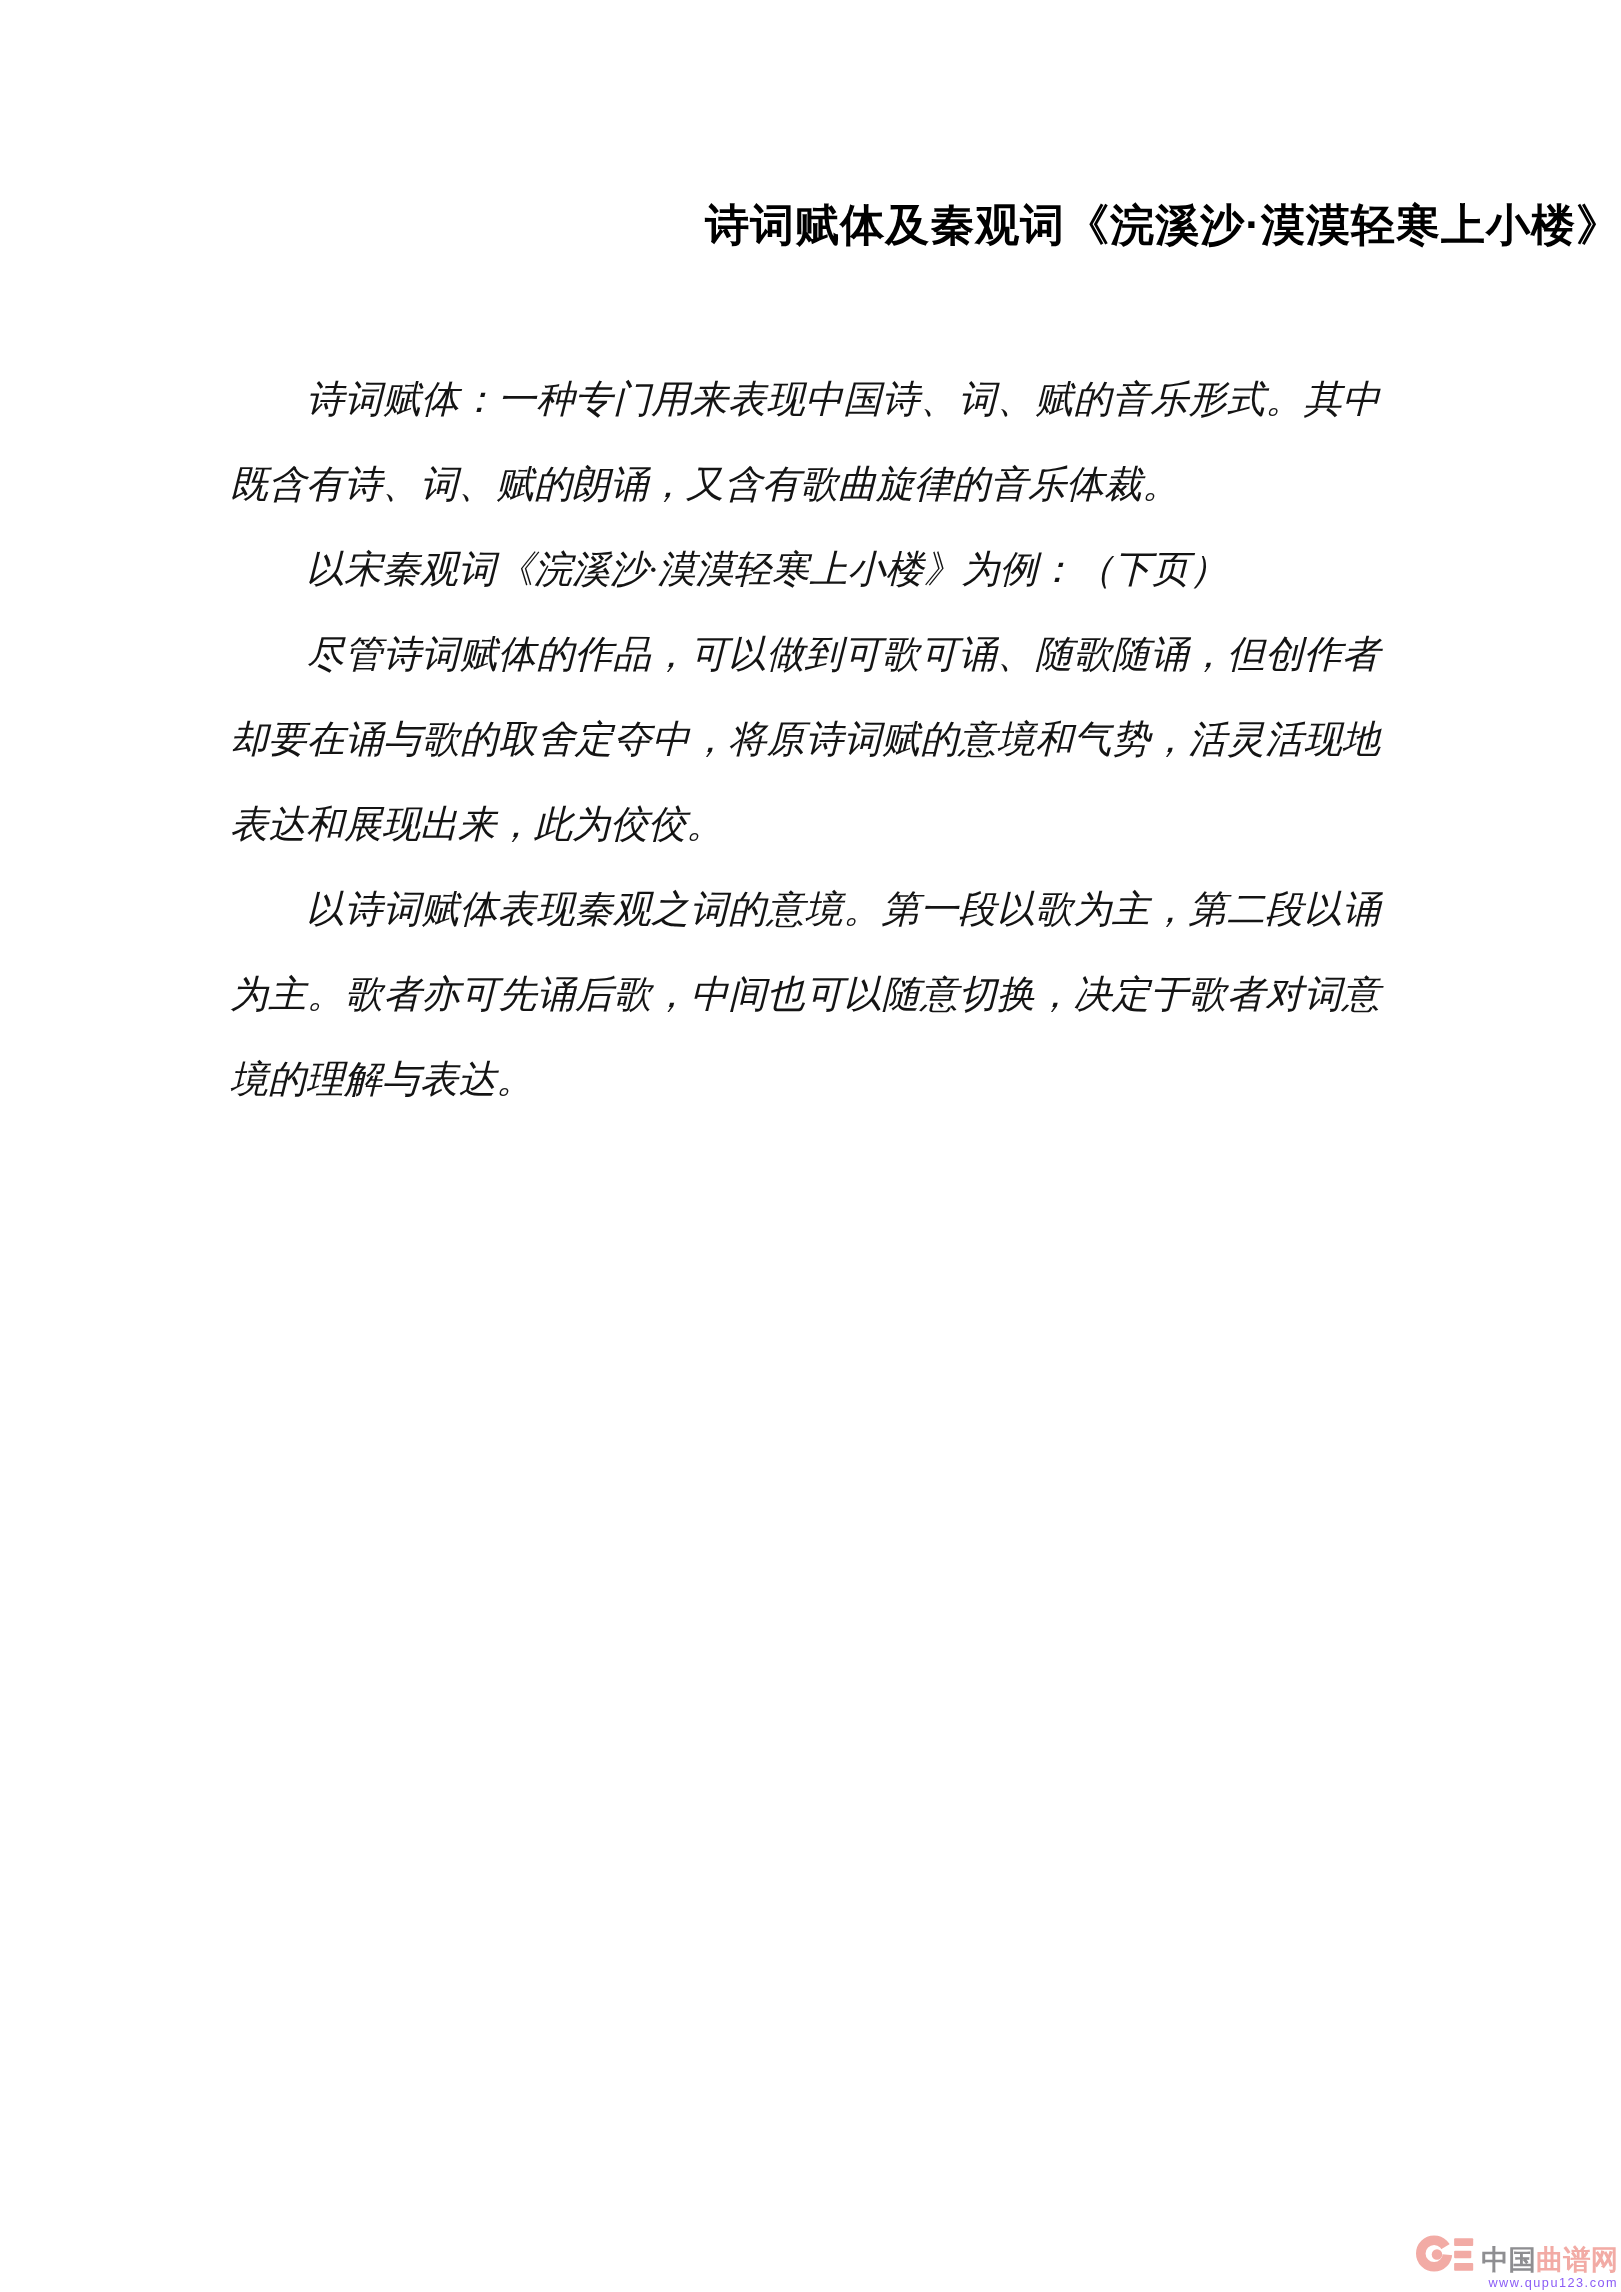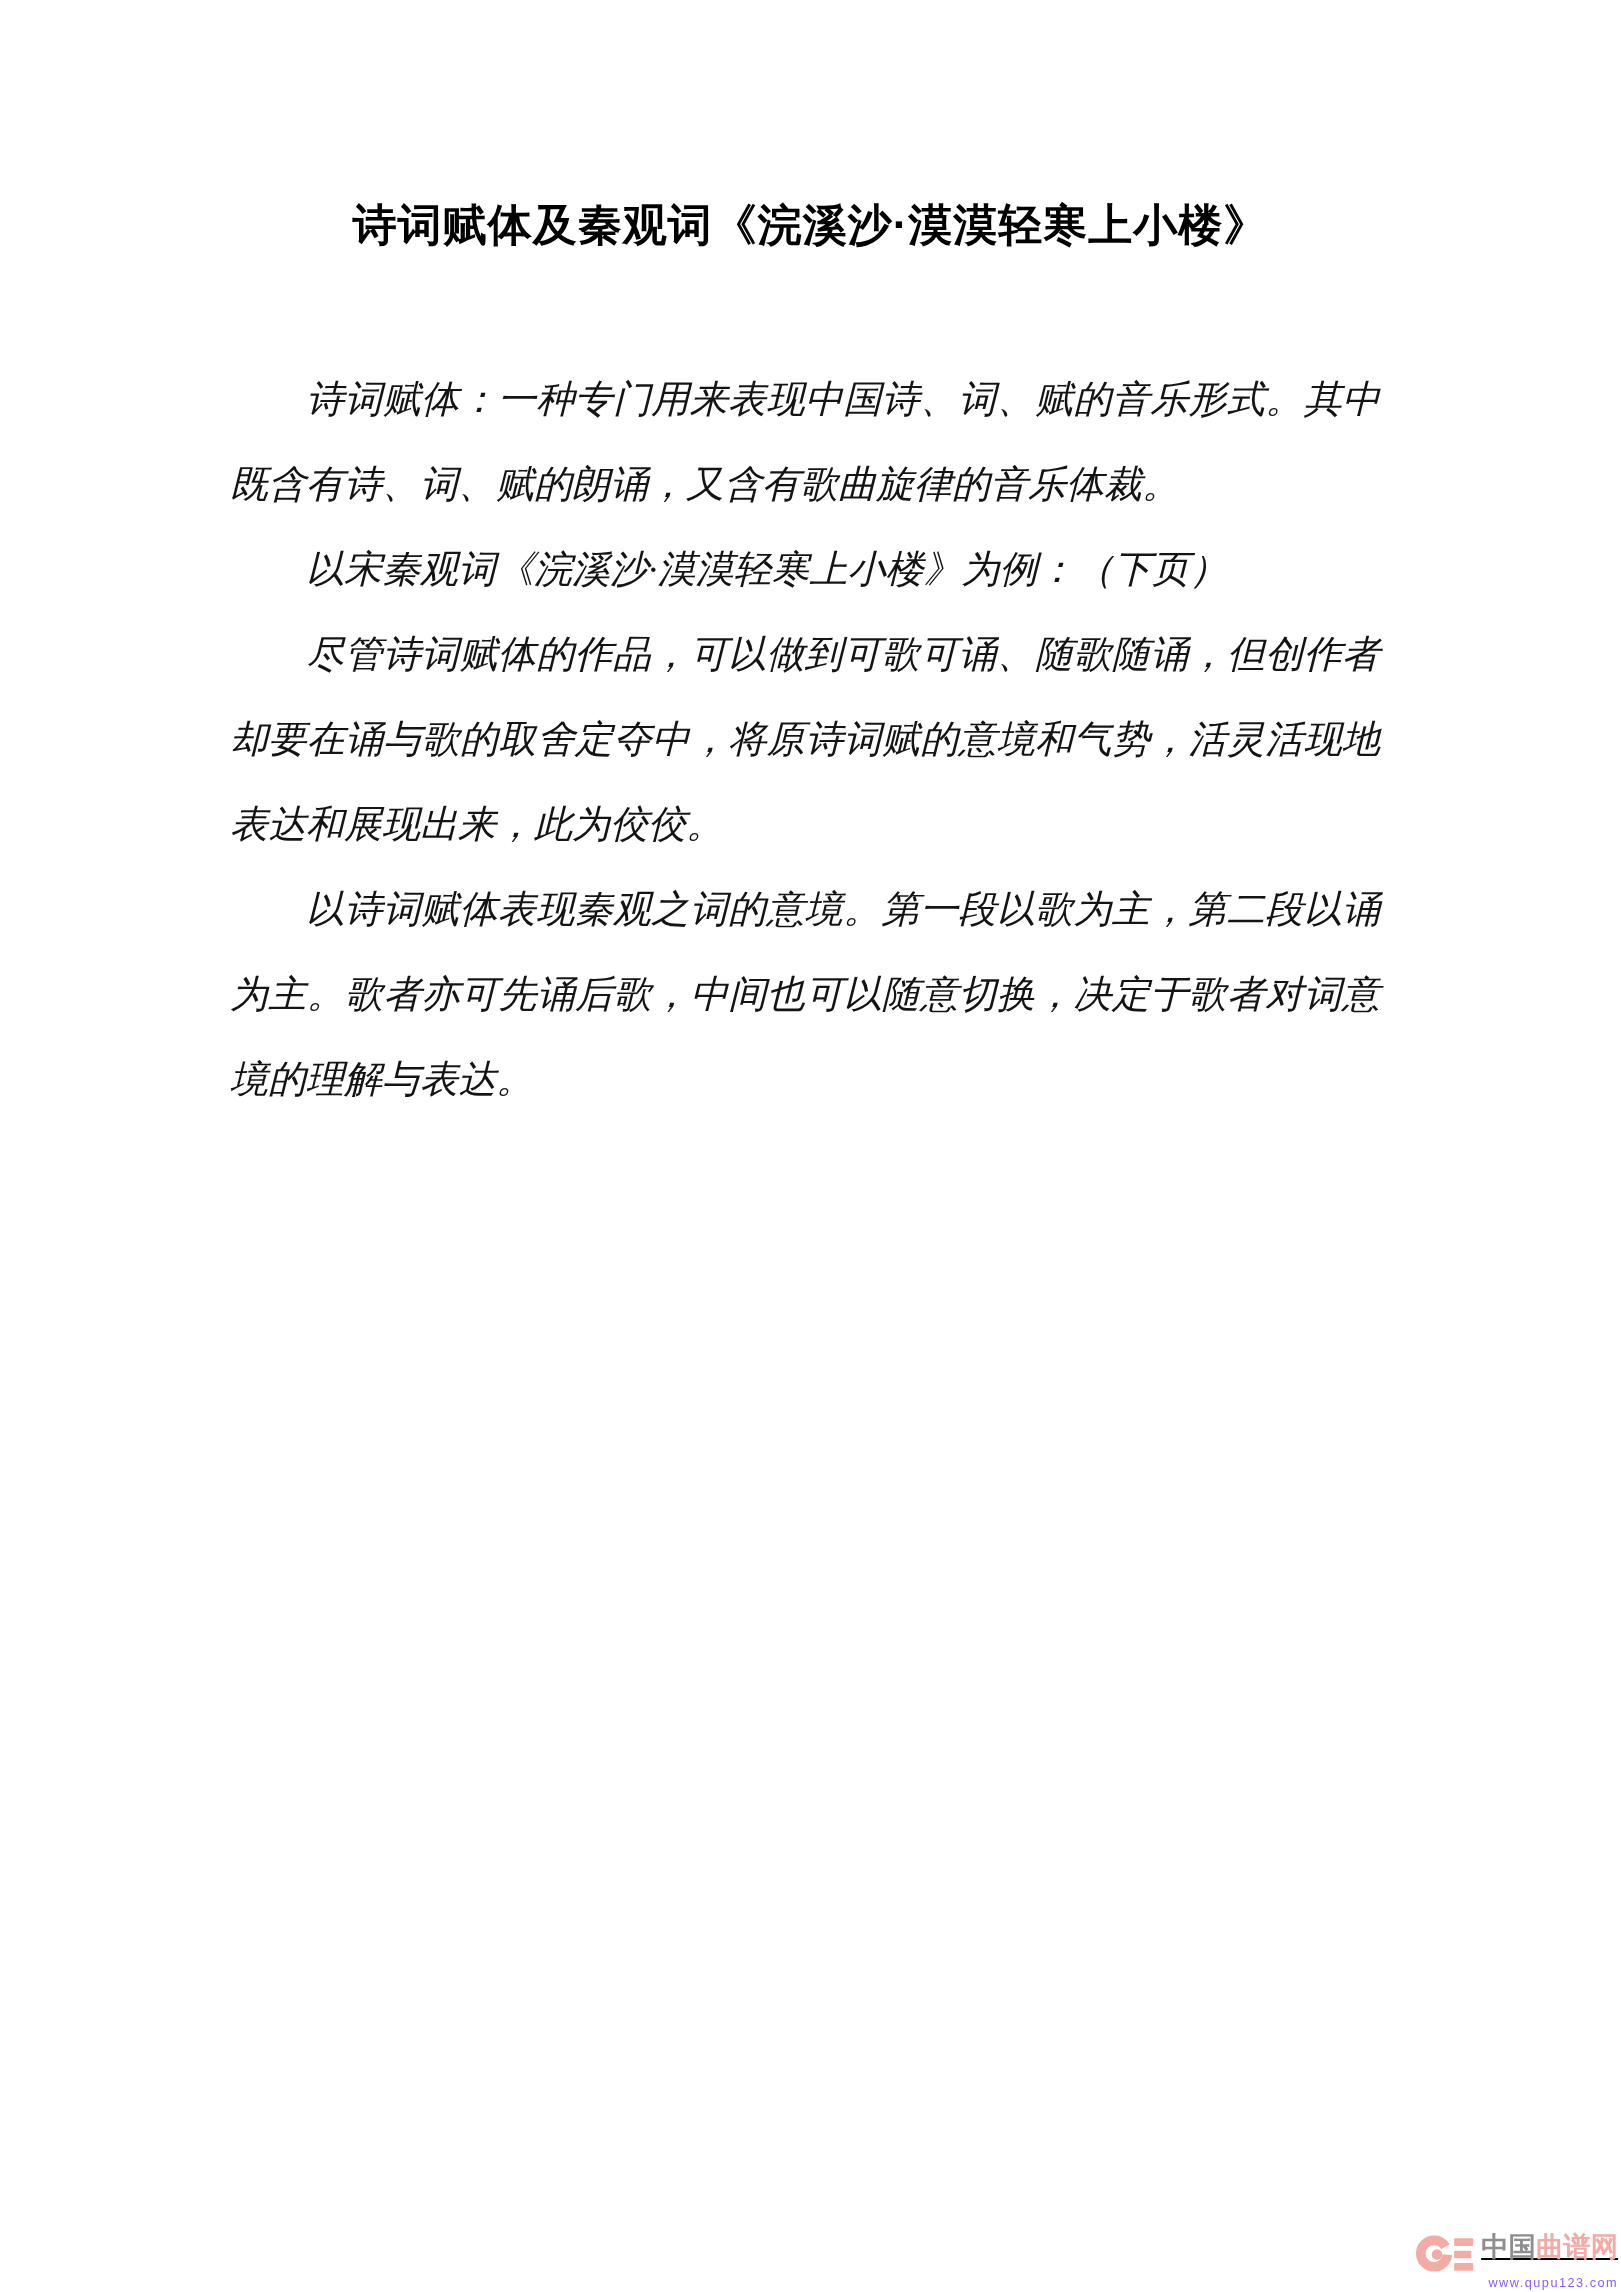--- a/index.html
+++ b/index.html
@@ -10,21 +10,21 @@
     background: #ffffff;
     overflow: hidden;
     font-family: "Liberation Serif", "DejaVu Serif", serif;
   }
   .doc-title {
     position: absolute;
     top: 203px;
     left: 0;
     width: 100%;
     margin: 0;
-    text-align: center;
+    text-align: right;
     font-family: "Liberation Sans", "DejaVu Sans", sans-serif;
     font-weight: bold;
     font-size: 44px;
     line-height: 1;
     color: #000000;
     letter-spacing: 1px;
   }
   .doc-body {
     position: absolute;
     left: 230px;
@@ -44,23 +44,22 @@
   }
   .watermark {
     position: absolute;
     right: 2.9px;
     bottom: 2.9px;
     width: 227px;
     text-align: right;
   }
   .wm-row {
     display: flex;
-    align-items: flex-start;
+    align-items: flex-end;
     justify-content: flex-end;
-    text-decoration: underline;
   }
   .wm-logo { display: block; margin-right: 3.9px; flex: 0 0 auto; }
   .wm-name {
     font-family: "Liberation Sans", "DejaVu Sans", sans-serif;
     font-weight: bold;
     font-size: 27.4px;
     line-height: 1.1;
     white-space: nowrap;
   }
   .wm-name .cn-gray { color: #8e8e91; }

